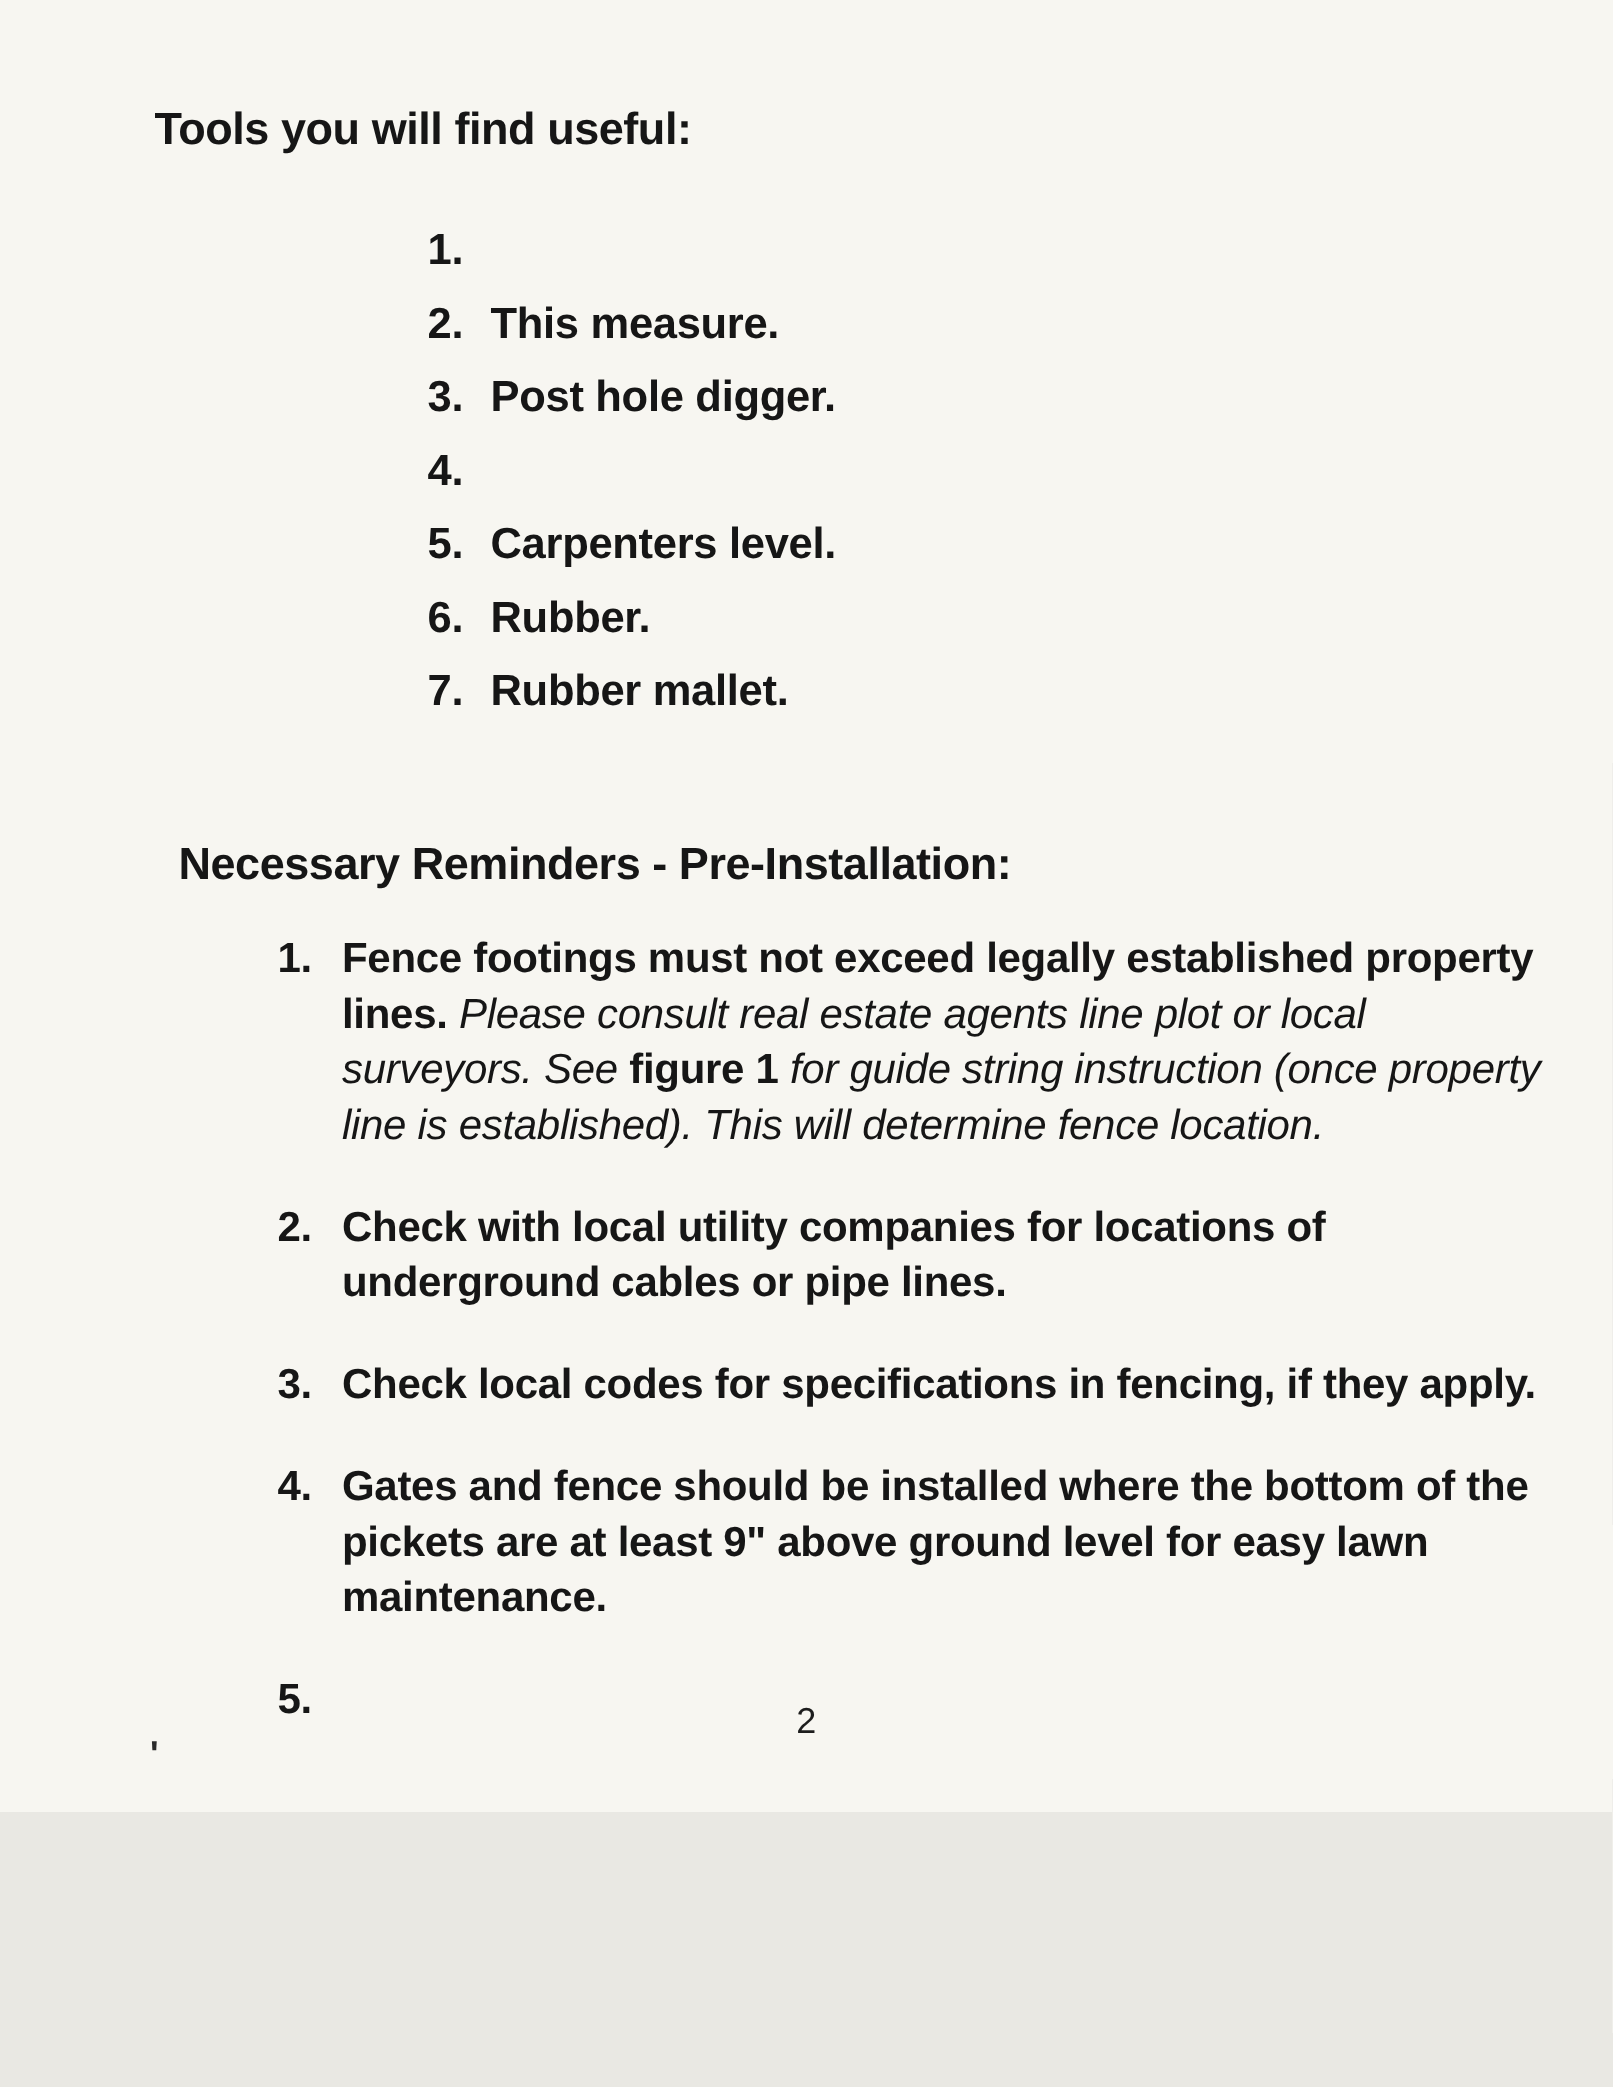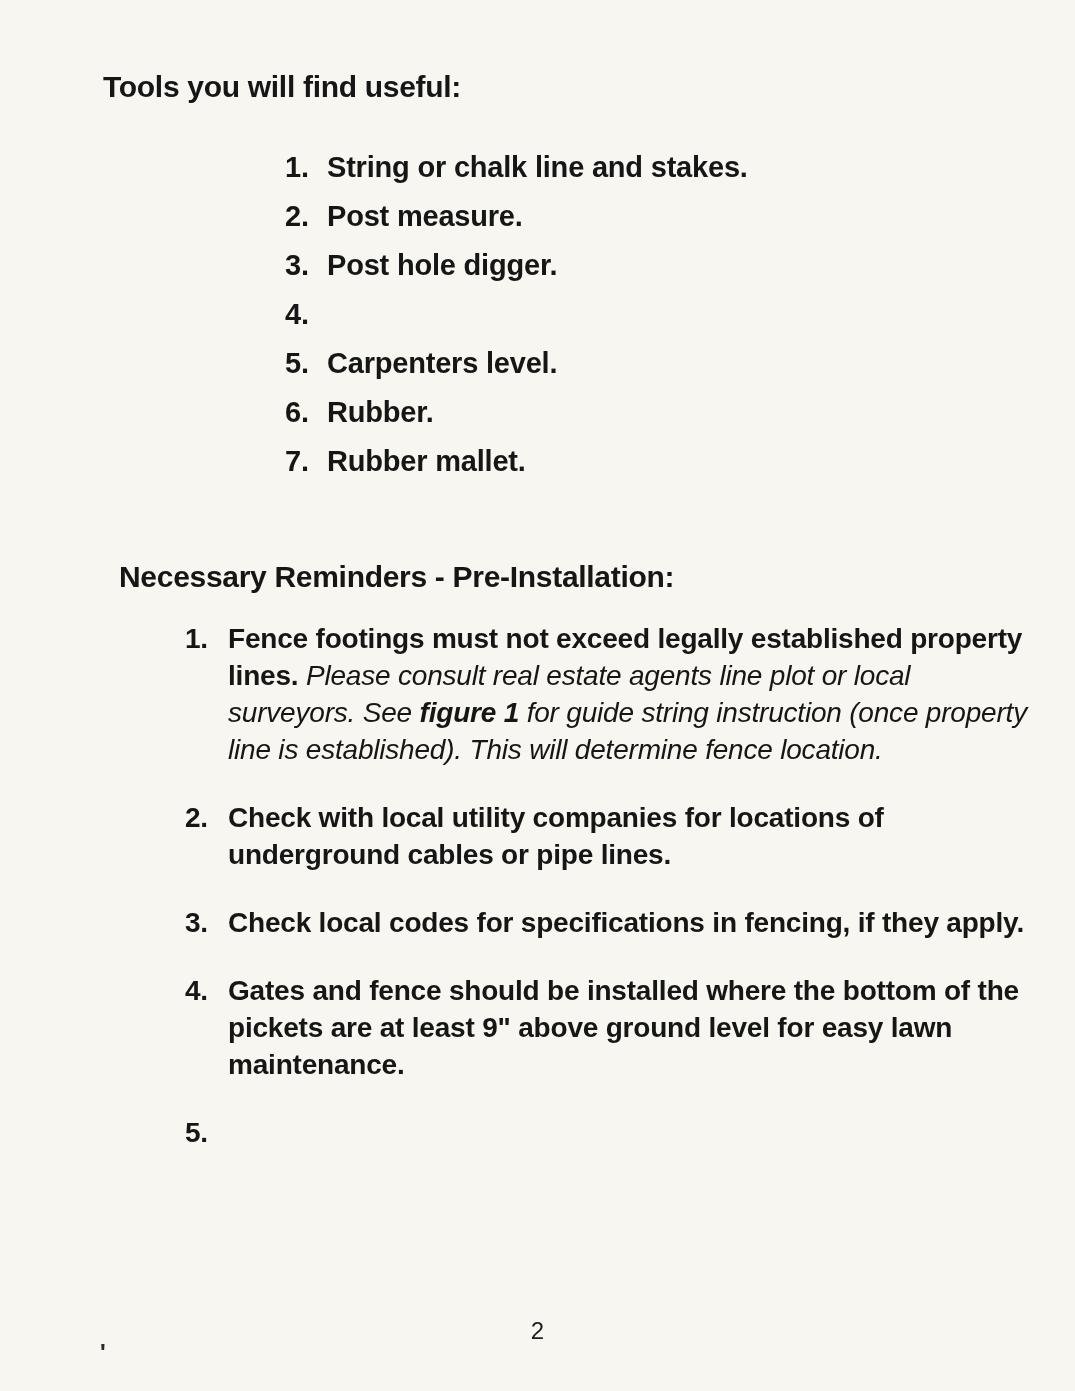--- a/index.html
+++ b/index.html
@@ -1,19 +1,19 @@
 <!DOCTYPE html>
 <html><head>
 <meta charset="utf-8">
 <style>
   html, body { margin: 0; padding: 0; background: #e9e8e3; }
   .page {
     position: relative;
     width: 1075px;
-    height: 1391px;
+    height: 1208px;
     background: #f7f6f1;
     font-family: "Liberation Sans", "DejaVu Sans", sans-serif;
     color: #161616;
     overflow: hidden;
     box-sizing: border-box;
   }
   .section-heading {
     font-size: 30px;
     font-weight: bold;
     letter-spacing: -0.3px;
@@ -29,21 +29,21 @@
   .list-item { display: flex; font-weight: bold; }
   .tools-list .list-item { font-size: 29px; line-height: 42px; margin-bottom: 7px; letter-spacing: -0.2px; }
   .tools-list .num { flex: 0 0 42px; width: 42px; }
   .tools-list .txt { max-width: 560px; }
 
   .reminders-list .list-item { font-size: 28px; line-height: 37px; margin-bottom: 31px; letter-spacing: -0.2px; }
   .reminders-list .num { flex: 0 0 43px; width: 43px; }
   .reminders-list .txt { max-width: 800px; }
 
   .regular { font-weight: normal; font-style: italic; }
-  .figure-ref { font-weight: bold; font-style: italic; }
+  .figure-ref { font-weight: bold; }
 
   .page-number {
     position: absolute;
     left: 0;
     right: 0;
     bottom: 46px;
     text-align: center;
     font-size: 24px;
     color: #1d1d1d;
   }
@@ -59,25 +59,24 @@
 </head>
 <body>
 
 <div class="page">
 
   <h1 class="section-heading tools-heading">Tools you will find useful:</h1>
 
   <div class="list tools-list">
     <div class="list-item">
       <span class="num">1.</span>
-      <span class="txt">String or chalk line and stakes.</span>
     </div>
     <div class="list-item">
       <span class="num">2.</span>
-      <span class="txt">Post measure.</span>
+      <span class="txt">This measure.</span>
     </div>
     <div class="list-item">
       <span class="num">3.</span>
       <span class="txt">Post hole digger.</span>
     </div>
     <div class="list-item">
       <span class="num">4.</span>
     </div>
     <div class="list-item">
       <span class="num">5.</span>

